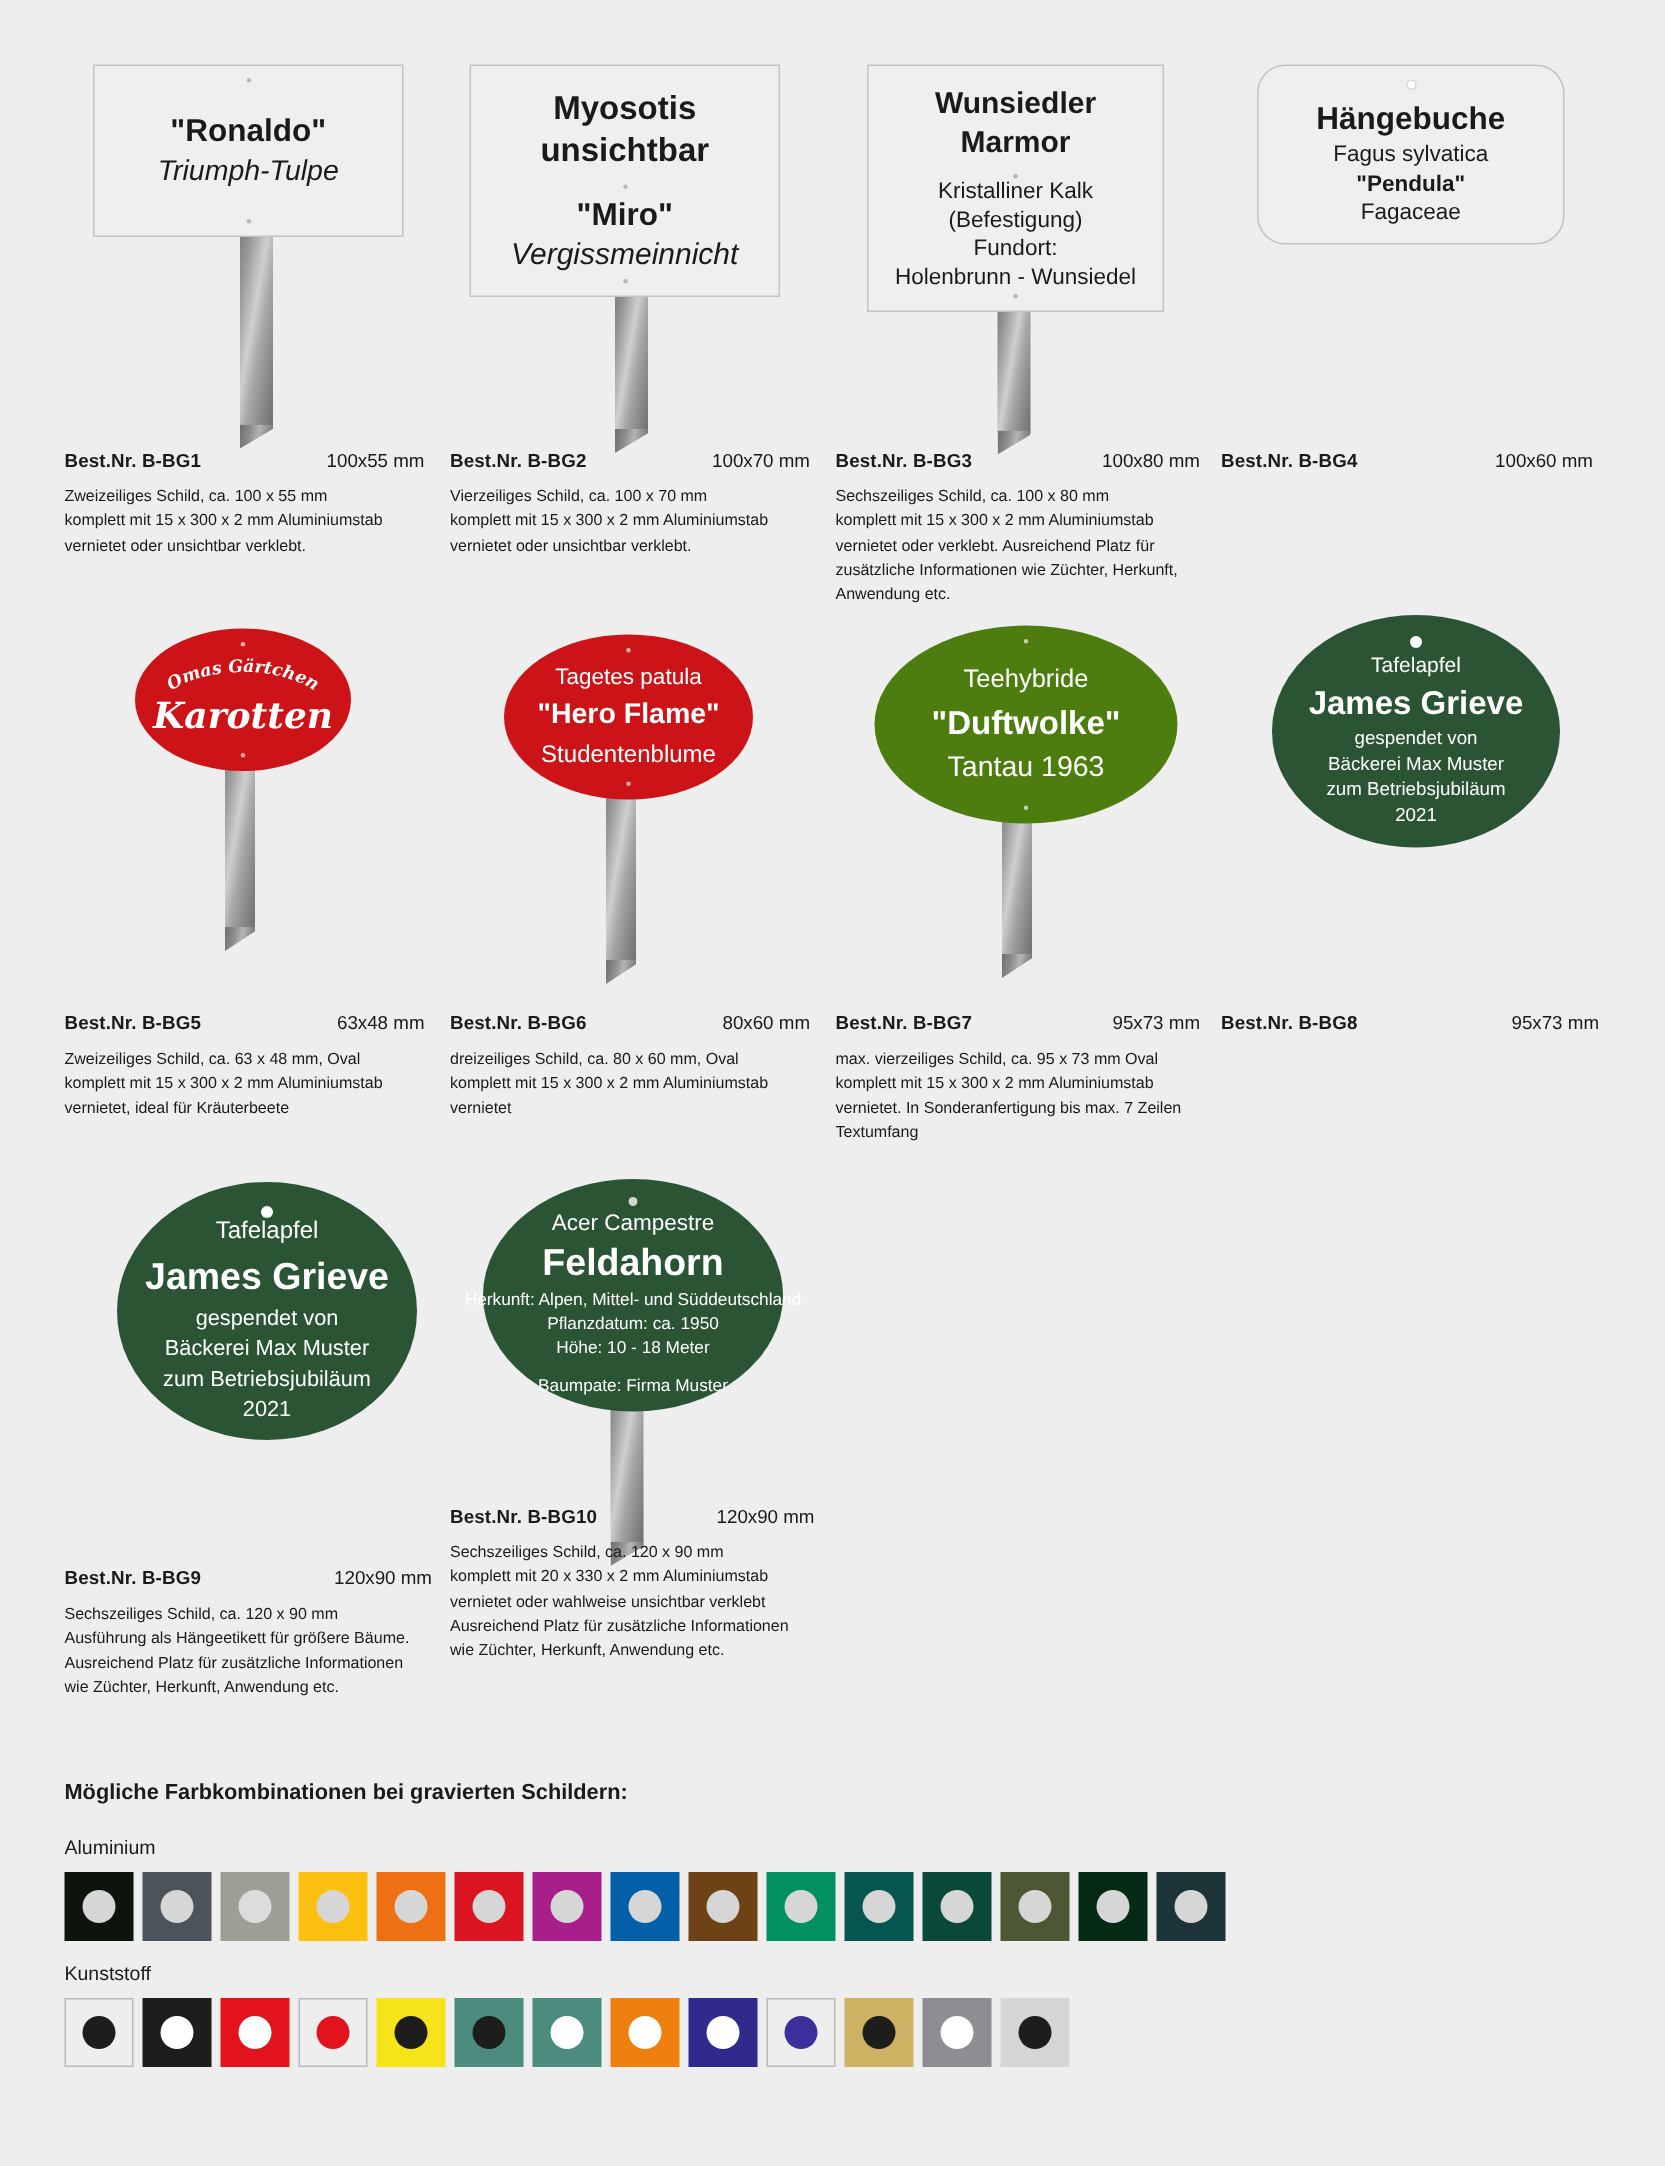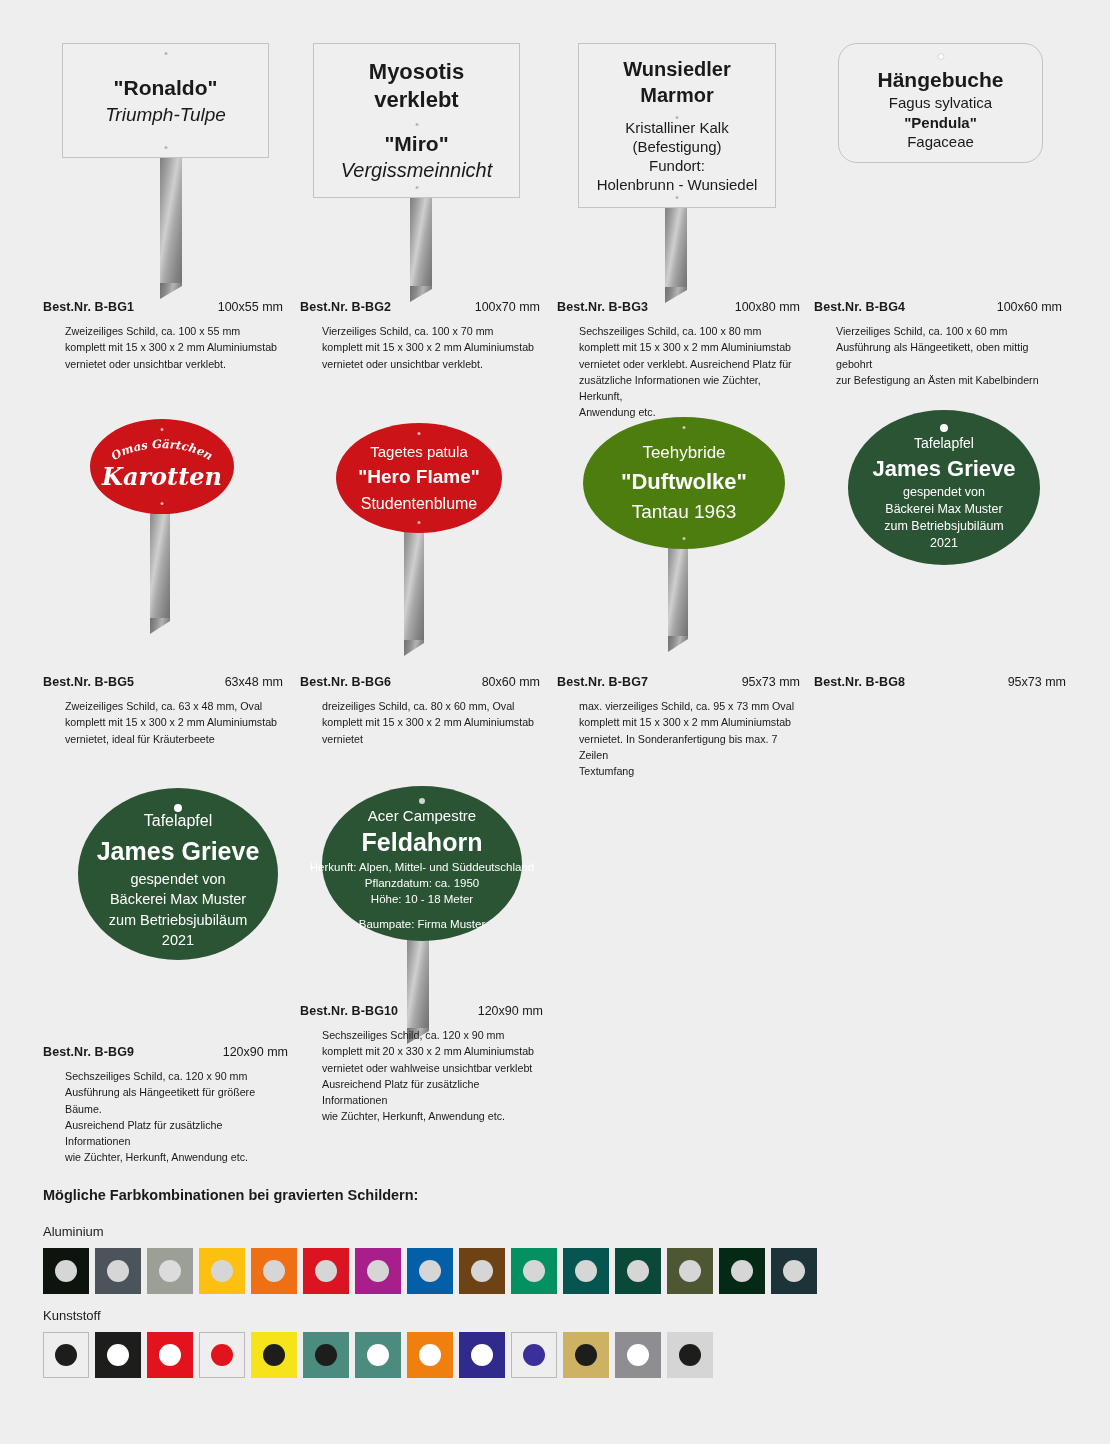--- a/index.html
+++ b/index.html
@@ -100,21 +100,21 @@
   
   .caption { position: absolute; }
   .cap-head {
     display: flex;
     justify-content: space-between;
     align-items: baseline;
     margin-bottom: 9px;
   }
   .cap-nr { font-weight: bold; font-size: 12.5px; letter-spacing: .1px; }
   .cap-size { font-size: 12.5px; }
-  .cap-body { font-size: 10.7px; line-height: 1.52; margin-left: 22px; }
+  .cap-body { font-size: 10.7px; line-height: 1.52; }
 
   
   .colors-title {
     position: absolute;
     font-weight: bold;
     font-size: 14.5px;
   }
   .mat-label { position: absolute; font-size: 13px; }
   .swatch-row { position: absolute; display: flex; gap: 6px; }
   .swatch {
@@ -144,21 +144,21 @@
   <span class="dot-bot"></span>
   <div class="t-bold" style="font-size:21px; line-height:1.35;">"Ronaldo"</div>
   <div class="t-ital" style="font-size:19px; line-height:1.35;">Triumph-Tulpe</div>
 </div>
 
 <div class="stake" style="left:410px; top:198px; width:22px; height:90px; transform:none;"></div>
 <div class="rect-sign" style="left:313px; top:43px; width:207px; height:155px;">
   <span class="dot-top" style="top:79px;"></span>
   <span class="dot-bot" style="bottom:8px;"></span>
   <div class="t-bold" style="font-size:22px; line-height:1.28;">Myosotis</div>
-  <div class="t-bold" style="font-size:22px; line-height:1.28; margin-bottom:16px;">verklebt</div>
+  <div class="t-bold" style="font-size:22px; line-height:1.28; margin-bottom:16px;">unsichtbar</div>
   <div class="t-bold" style="font-size:21px; line-height:1.3;">"Miro"</div>
   <div class="t-ital" style="font-size:20px; line-height:1.3;">Vergissmeinnicht</div>
 </div>
 
 <div class="stake" style="left:665px; top:207px; width:22px; height:82px; transform:none;"></div>
 <div class="rect-sign" style="left:578px; top:43px; width:198px; height:165px;">
   <span class="dot-top" style="top:72px;"></span>
   <span class="dot-bot" style="bottom:8px;"></span>
   <div class="t-bold" style="font-size:20px; line-height:1.3;">Wunsiedler</div>
   <div class="t-bold" style="font-size:20px; line-height:1.3; margin-bottom:11px;">Marmor</div>
@@ -203,23 +203,20 @@
 komplett mit 15 x 300 x 2 mm Aluminiumstab
 vernietet oder verklebt. Ausreichend Platz für
 zusätzliche Informationen wie Züchter, Herkunft,
 Anwendung etc.</div>
 </div>
 <div class="caption" style="left:814px; top:300px; width:248px;">
   <div class="cap-head">
     <span class="cap-nr">Best.Nr. B-BG4</span>
     <span class="cap-size">100x60 mm</span>
   </div>
-  <div class="cap-body" style="white-space:pre-line;">Vierzeiliges Schild, ca. 100 x 60 mm
-Ausführung als Hängeetikett, oben mittig gebohrt
-zur Befestigung an Ästen mit Kabelbindern</div>
 </div>
 
 <div class="stake" style="left:150px; top:495px; width:20px; height:125px; transform:none;"></div>
 <div class="oval-sign" style="left:90px; top:419px; width:144px; height:95px; background:#cc1418;">
   <span class="dot-top"></span>
   <span class="dot-bot"></span>
   <div class="arc-wrap" style="height:24px; margin-top:-4px;">
     <svg width="144" height="30" viewBox="0 0 144 30">
       <path id="arcpath" d="M 18,28 A 60,32 0 0 1 126,28" fill="none"></path>
       <text font-family="DejaVu Serif, serif" font-style="italic" font-weight="bold" font-size="11.5" fill="#ffffff">

